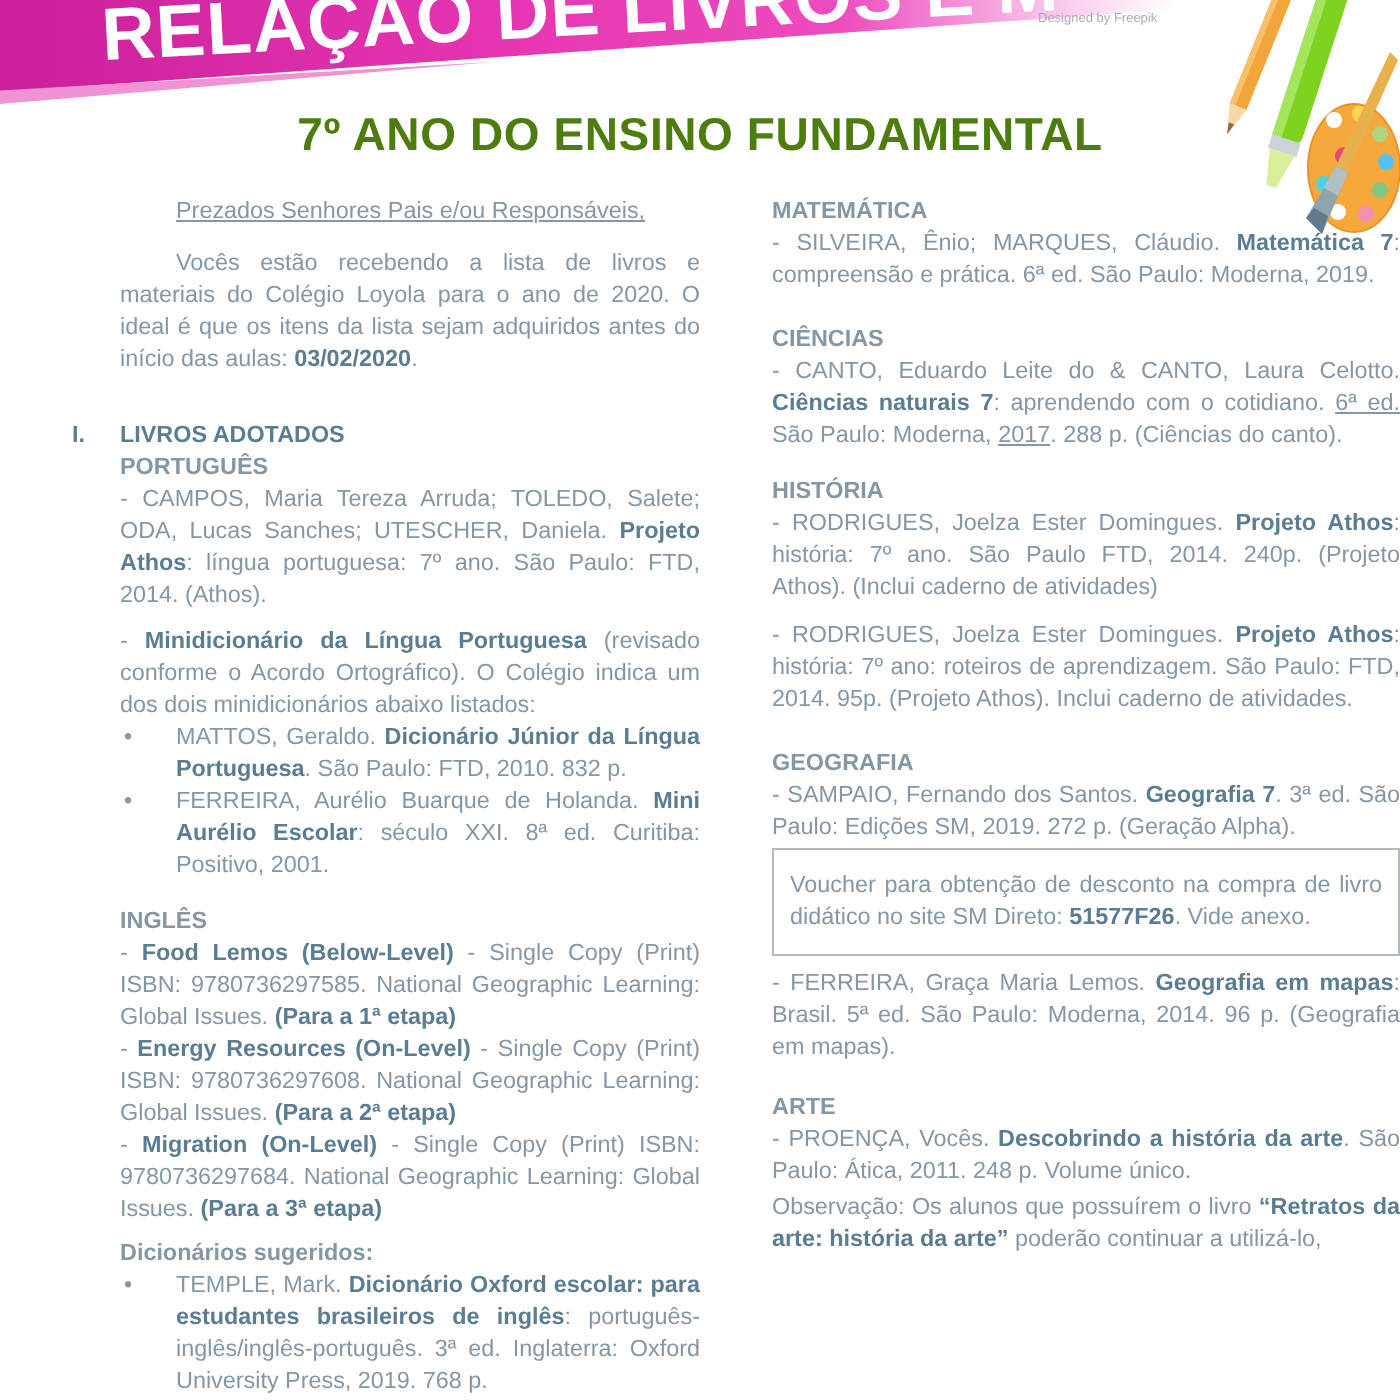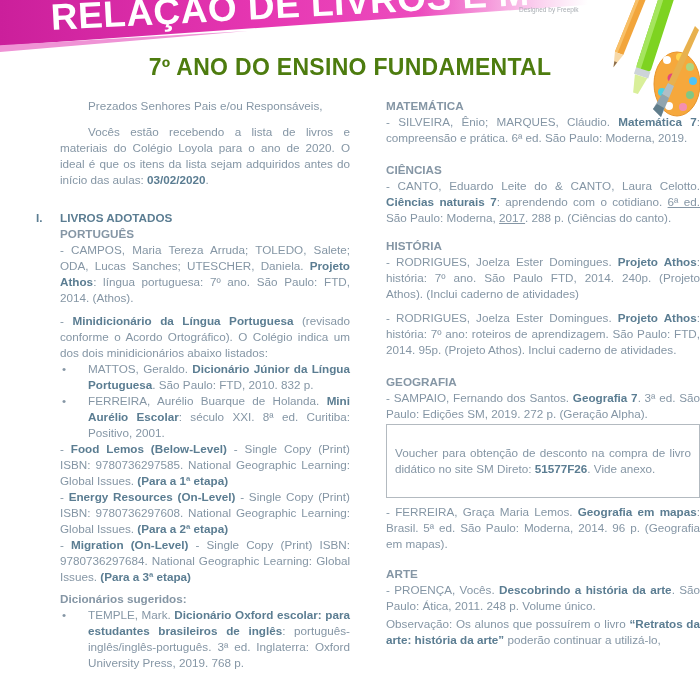--- a/index.html
+++ b/index.html
@@ -39,21 +39,21 @@
   .adopt-row .num{flex:0 0 24px;}
   .bullet{position:relative;padding-left:52px !important;}
   .bullet::before{content:"\2022";position:absolute;left:26px;color:#8596a5;}
   .mb7{margin-bottom:7px !important;}
   .mb8{margin-bottom:8px !important;}
   .mb2{margin-bottom:2px !important;}
   .mt6{margin-top:6px !important;}
   .mt12{margin-top:12px !important;}
   .mt14{margin-top:14px !important;}
   .mt16{margin-top:16px !important;}
-  .voucher{border:1px solid #b3bac0;padding:20px 8px;margin:0 0 6px 0;}
+  .voucher{border:1px solid #b3bac0;padding:10px 8px;margin:0 0 6px 0;}
 </style>
 </head>
 <body>
 
 <div class="page">
 
   <div class="banner"></div>
   <div class="banner-fold"></div>
   <div class="banner-title">RELAÇÃO DE LIVROS E M</div>
   <div class="banner-fade"></div>
@@ -88,34 +88,35 @@
       <path d="M97 26 L101 30 L76 86 L70 83 Z" fill="#e8b14e"></path>
       <path d="M70 83 L76 86 L71 98 L64 94 Z" fill="#b0bec5"></path>
       <path d="M64 94 L71 98 L63 117 L55 109 Z" fill="#90a4ae"></path>
       <path d="M59 104 L66 108 L63 117 L55 109 Z" fill="#607d8b"></path>
     </g>
   </svg>
 
   <div class="page-title">7º ANO DO ENSINO FUNDAMENTAL</div>
 
   <div class="col col-left">
-    <p class="sal pl" style="text-indent:28px;">Prezados Senhores Pais e/ou Responsáveis,</p>
+    <p class="sal pl" style="text-indent:28px;text-decoration:underline;">Prezados Senhores Pais e/ou Responsáveis,</p>
     <p class="intro-p pl"><span>Vocês estão recebendo a lista de livros e materiais do Colégio Loyola para o ano de 2020. O ideal é que os itens da lista sejam adquiridos antes do início das aulas: </span><span class="b">03/02/2020</span><span>.</span></p>
 
     <div class="adopt-row">
       <span class="num b">I.</span>
       <span class="b">LIVROS ADOTADOS</span>
     </div>
 
     <p class="shead pl">PORTUGUÊS</p>
     <p class="pl mb7"><span>- CAMPOS, Maria Tereza Arruda; TOLEDO, Salete; ODA, Lucas Sanches; UTESCHER, Daniela. </span><span class="b">Projeto Athos</span><span>: língua portuguesa: 7º ano. São Paulo: FTD, 2014. (Athos).</span></p>
     <p class="pl"><span>- </span><span class="b">Minidicionário da Língua Portuguesa</span><span> (revisado conforme o Acordo Ortográfico). O Colégio indica um dos dois minidicionários abaixo listados:</span></p>
     <p class="pl bullet"><span>MATTOS, Geraldo. </span><span class="b">Dicionário Júnior da Língua Portuguesa</span><span>. São Paulo: FTD, 2010. 832 p.</span></p>
     <p class="pl bullet"><span>FERREIRA, Aurélio Buarque de Holanda. </span><span class="b">Mini Aurélio Escolar</span><span>: século XXI. 8ª ed. Curitiba: Positivo, 2001.</span></p>
 
+    <p class="shead pl mt12">INGLÊS</p>
     <p class="pl"><span>- </span><span class="b">Food Lemos (Below-Level)</span><span> - Single Copy (Print) ISBN: 9780736297585. National Geographic Learning: Global Issues. </span><span class="b">(Para a 1ª etapa)</span></p>
     <p class="pl"><span>- </span><span class="b">Energy Resources (On-Level)</span><span> - Single Copy (Print) ISBN: 9780736297608. National Geographic Learning: Global Issues. </span><span class="b">(Para a 2ª etapa)</span></p>
     <p class="pl"><span>- </span><span class="b">Migration (On-Level)</span><span> - Single Copy (Print) ISBN: 9780736297684. National Geographic Learning: Global Issues. </span><span class="b">(Para a 3ª etapa)</span></p>
 
     <p class="shead pl mt6">Dicionários sugeridos:</p>
     <p class="pl bullet"><span>TEMPLE, Mark. </span><span class="b">Dicionário Oxford escolar: para estudantes brasileiros de inglês</span><span>: português-inglês/inglês-português. 3ª ed. Inglaterra: Oxford University Press, 2019. 768 p.</span></p>
   </div>
 
   <div class="col col-right">
     <p class="shead">MATEMÁTICA</p>

